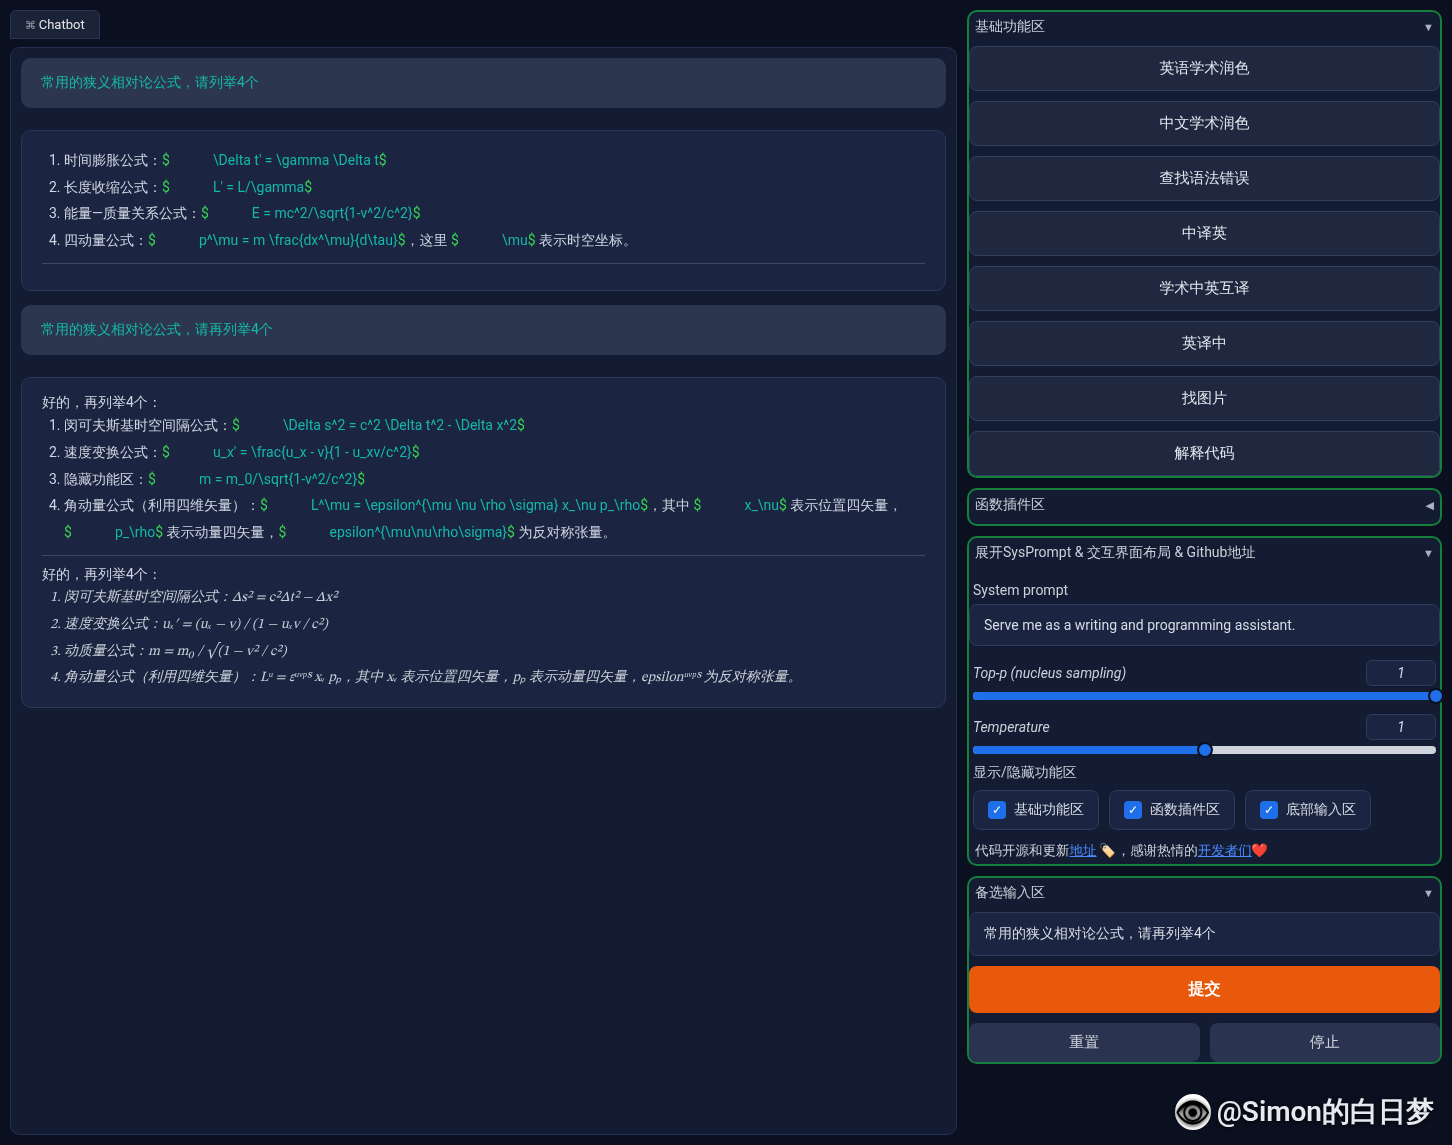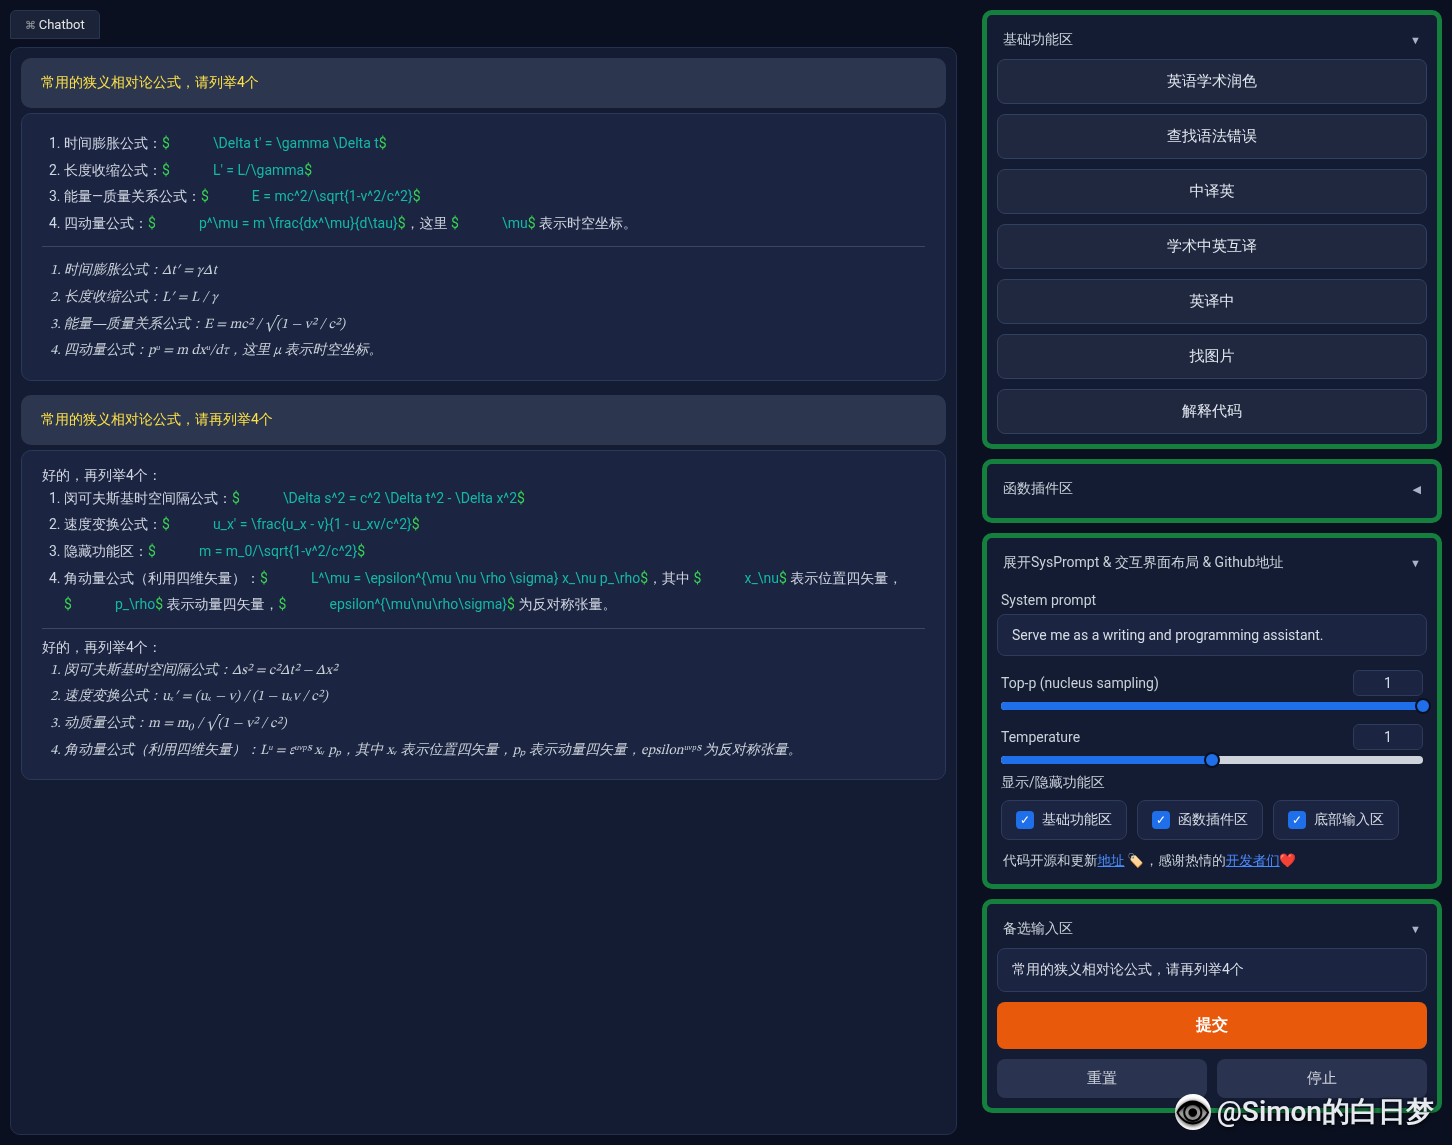--- a/index.html
+++ b/index.html
@@ -35,46 +35,44 @@
   border: 1px solid #24304f;
   border-radius: 10px;
   padding: 10px;
 }
 
 
 .user-msg {
   background: #2c374f;
   border-radius: 10px;
   padding: 16px 20px;
-  color: #fde047;
-  margin-bottom: 5px;
+  color: #14b8a6;
+  margin-bottom: 22px;
 }
 .bot-msg {
   background: #1b2440;
   border: 1px solid #2b3857;
   border-radius: 10px;
   padding: 16px 20px;
   margin-bottom: 14px;
 }
 .bot-msg ol { margin-left: 22px; line-height: 1.9; }
 .bot-msg li { color: #d0d6e2; }
 .bot-msg .label { color: #d0d6e2; }
 .bot-msg .raw { color: #39d353; } 
 .bot-msg .cmd  { color: #14b8a6; padding-left: 43px; } 
 .bot-msg hr { border: none; border-top: 1px solid #3a4766; margin: 10px 0; }
 .bot-msg .rendered { color: #c9d1d9; font-style: italic; font-family: "Cambria Math", "STIX Two Math", serif; }
 .bot-msg .note { color: #d0d6e2; }
 
 
 .section {
   background: #141c33;
-  border: 5px solid #15803d;
+  border: 2px solid #15803d;
   border-radius: 10px;
-  padding: 10px;
-  margin-left: 15px;
 }
 .section-header {
   display: flex;
   justify-content: space-between;
   align-items: center;
   padding: 6px 6px 10px 6px;
   color: #c9d1d9;
   font-size: 14px;
   cursor: pointer;
 }
@@ -101,21 +99,21 @@
 .textbox {
   width: 100%;
   background: #1b2440;
   border: 1px solid #2e3b5c;
   border-radius: 8px;
   padding: 12px 14px;
   color: #d7dde6;
   font-size: 14px;
 }
 
-.slider-row { display: flex; justify-content: space-between; align-items: center; margin: 14px 4px 6px; }
+.slider-row { display: flex; justify-content: space-between; align-items: center; margin: 14px 4px 6px; font-style: italic; }
 .num-box {
   width: 70px;
   background: #1b2440;
   border: 1px solid #2e3b5c;
   border-radius: 6px;
   padding: 4px 8px;
   text-align: center;
   color: #d7dde6;
 }
 .slider-track {
@@ -192,26 +190,20 @@
     <div class="user-msg">常用的狭义相对论公式，请列举4个</div>
 
     <div class="bot-msg">
       <ol id="bot1-raw">
           <li><span class="label">时间膨胀公式：</span><span class="raw">$</span><span class="cmd">\Delta t' = \gamma \Delta t</span><span class="raw">$</span></li>
           <li><span class="label">长度收缩公式：</span><span class="raw">$</span><span class="cmd">L' = L/\gamma</span><span class="raw">$</span></li>
           <li><span class="label">能量—质量关系公式：</span><span class="raw">$</span><span class="cmd">E = mc^2/\sqrt{1-v^2/c^2}</span><span class="raw">$</span></li>
           <li><span class="label">四动量公式：</span><span class="raw">$</span><span class="cmd">p^\mu = m \frac{dx^\mu}{d\tau}</span><span class="raw">$</span><span class="label">，这里 </span><span class="raw">$</span><span class="cmd">\mu</span><span class="raw">$</span><span class="label"> 表示时空坐标。</span></li>
         </ol>
       <hr>
-      <ol id="bot1-rendered">
-          <li class="rendered">时间膨胀公式：Δt′ = γΔt</li>
-          <li class="rendered">长度收缩公式：L′ = L / γ</li>
-          <li class="rendered">能量—质量关系公式：E = mc² / √(1 − v² / c²)</li>
-          <li class="rendered">四动量公式：pᵘ = m dxᵘ/dτ，这里 μ 表示时空坐标。</li>
-        </ol>
     </div>
 
     <div class="user-msg">常用的狭义相对论公式，请再列举4个</div>
 
     <div class="bot-msg">
       <div class="note">好的，再列举4个：</div>
       <ol id="bot3-raw">
           <li><span class="label">闵可夫斯基时空间隔公式：</span><span class="raw">$</span><span class="cmd">\Delta s^2 = c^2 \Delta t^2 - \Delta x^2</span><span class="raw">$</span></li>
           <li><span class="label">速度变换公式：</span><span class="raw">$</span><span class="cmd">u_x' = \frac{u_x - v}{1 - u_xv/c^2}</span><span class="raw">$</span></li>
           <li><span class="label">隐藏功能区：</span><span class="raw">$</span><span class="cmd">m = m_0/\sqrt{1-v^2/c^2}</span><span class="raw">$</span></li>
@@ -232,20 +224,21 @@
 
 <div class="right-col">
 
   <div class="section">
     <div class="section-header">
       <span>基础功能区</span>
       <span class="chevron">▼</span>
     </div>
     <div class="btn-grid" id="basic-buttons">
         <div class="btn">英语学术润色</div>
+        <div class="btn">中文学术润色</div>
         <div class="btn">查找语法错误</div>
         <div class="btn">中译英</div>
         <div class="btn">学术中英互译</div>
         <div class="btn">英译中</div>
         <div class="btn">找图片</div>
         <div class="btn">解释代码</div>
       </div>
   </div>
 
   <div class="section">

